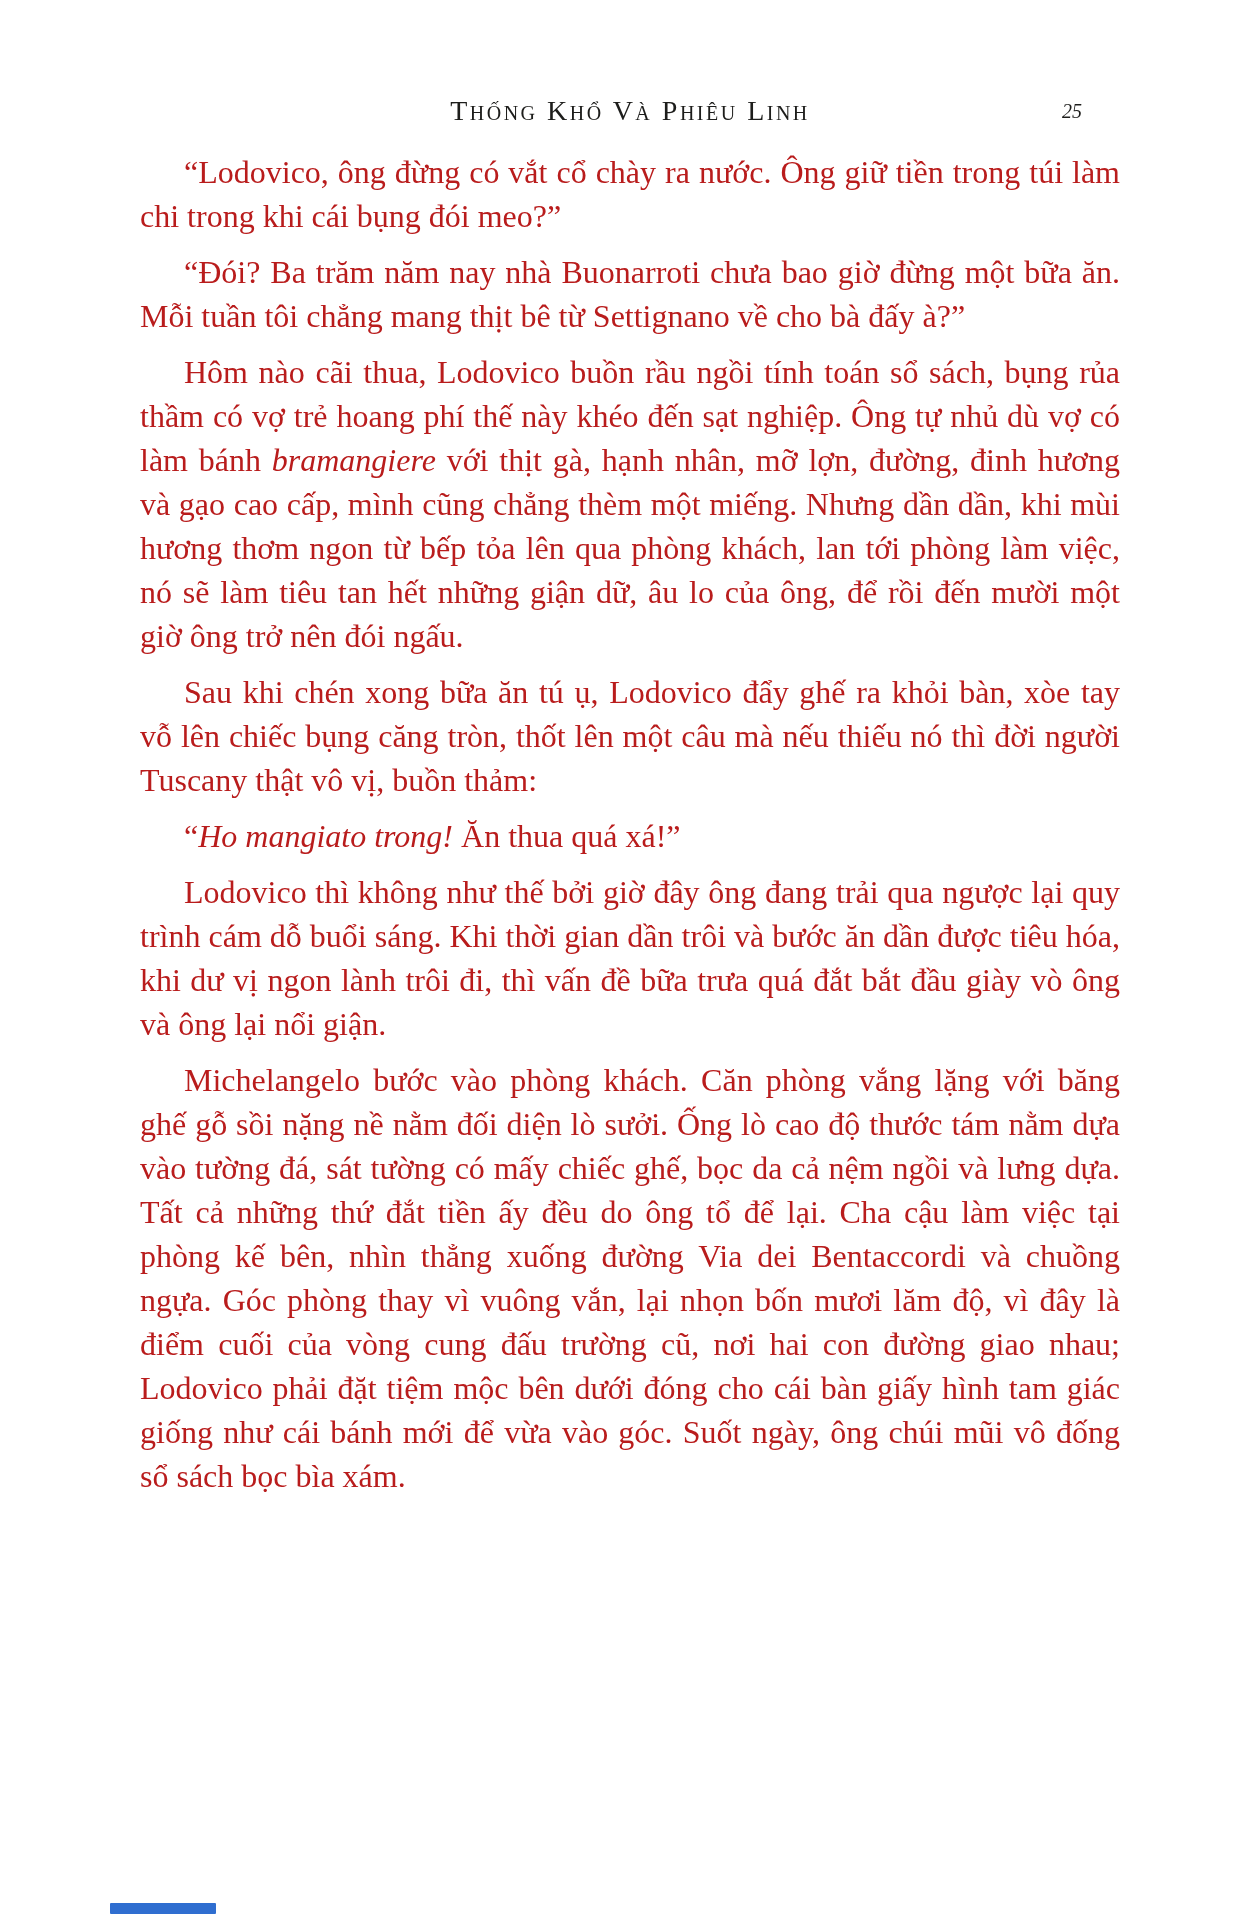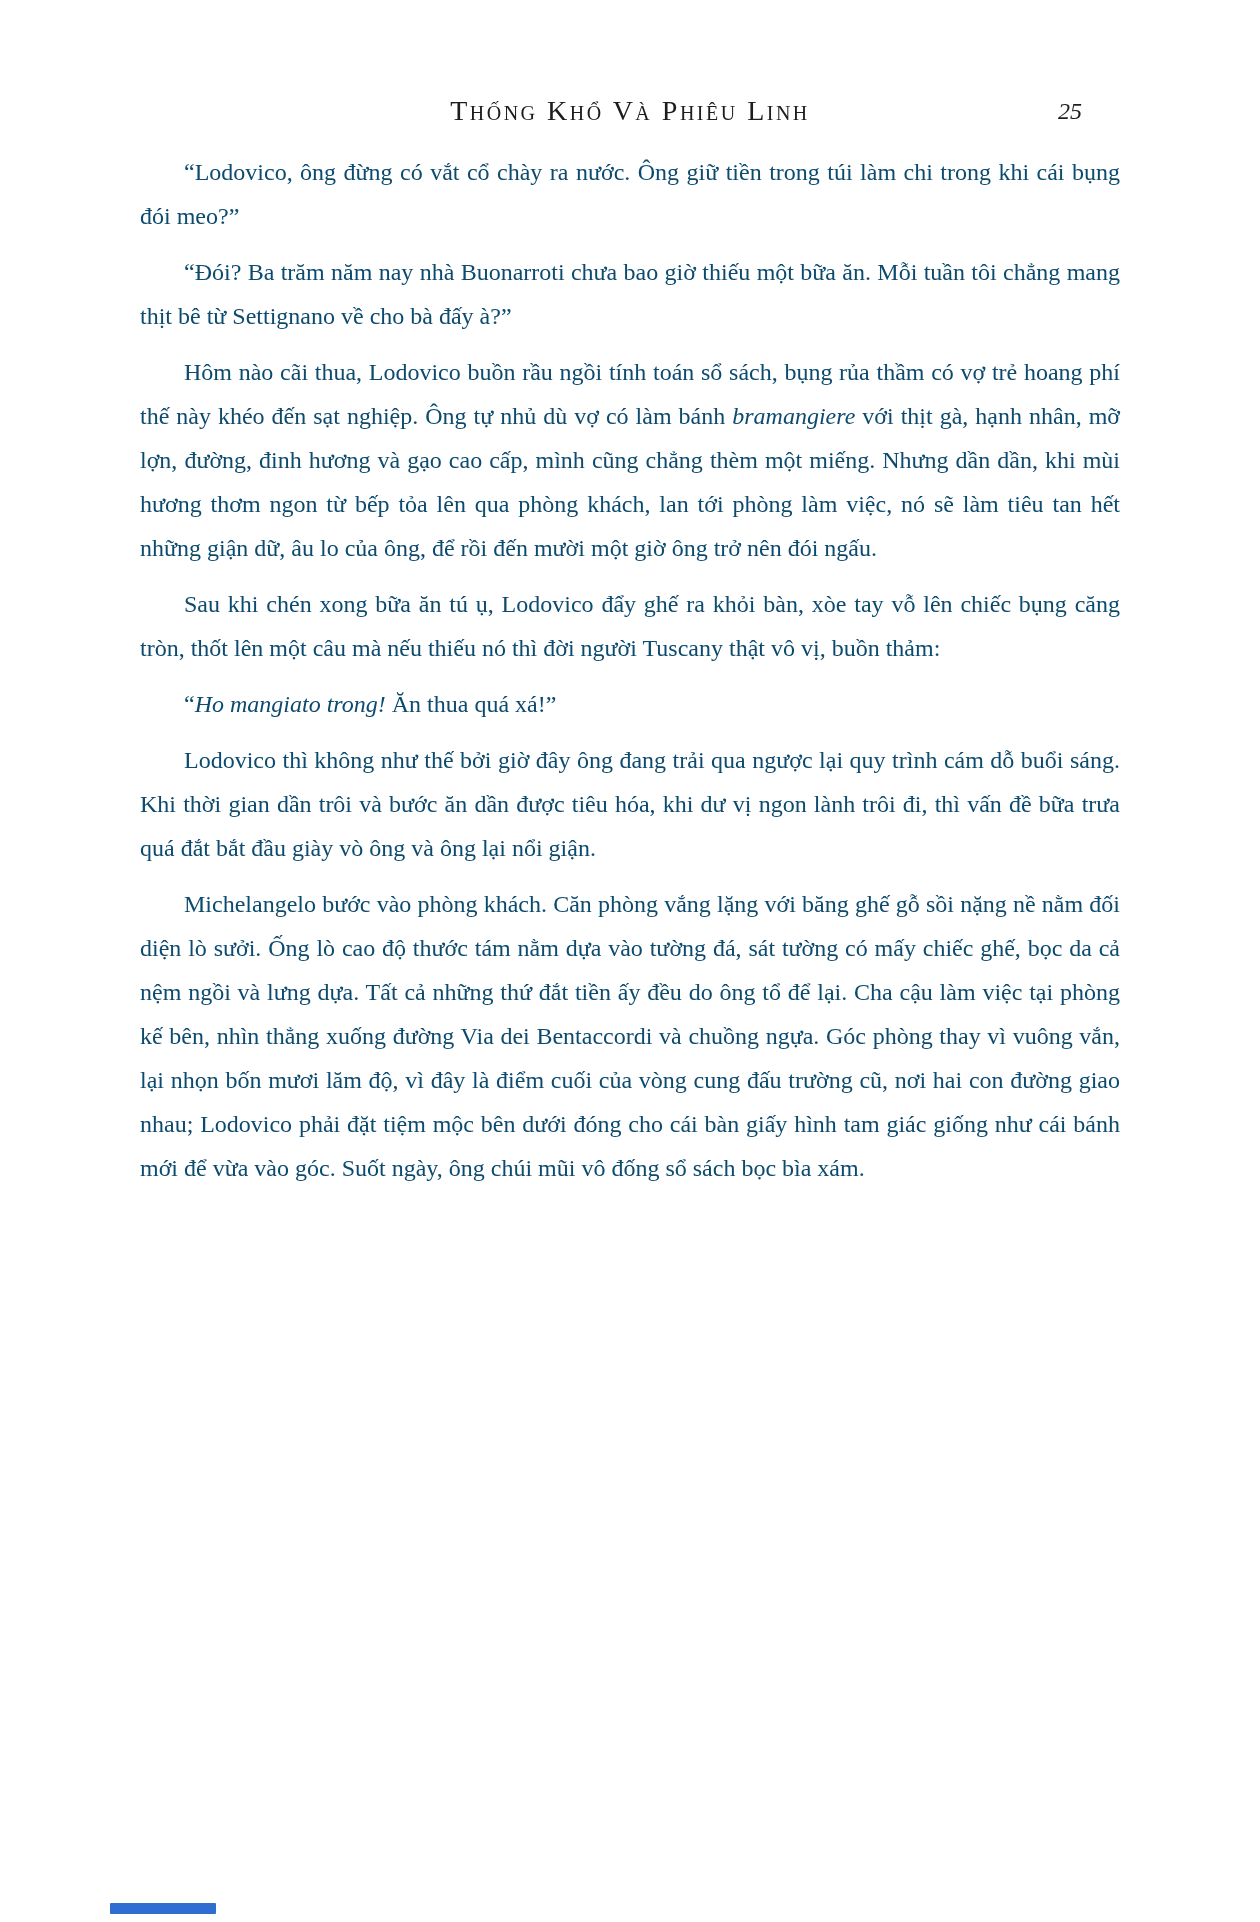--- a/index.html
+++ b/index.html
@@ -33,37 +33,37 @@
     letter-spacing: 2.5px;
     line-height: 34px;
     color: #1d1d1b;
     white-space: nowrap;
   }
   .page-number {
     position: absolute;
     right: 38px;
     top: 0;
     font-style: italic;
-    font-size: 24px;
+    font-size: 20px;
     line-height: 34px;
     color: #1d1d1b;
   }
   .page-body {
     position: absolute;
     top: 150px;
     left: 140px;
     width: 980px;
   }
   .para {
     margin: 0 0 12px 0;
-    font-size: 24px;
+    font-size: 32px;
     line-height: 44px;
     text-align: justify;
     text-indent: 44px;
-    color: #0c4a6e;
+    color: #b91c1c;
   }
   .para em {
   }
   .progress-bar {
     position: absolute;
     left: 110px;
     top: 1903px;
     width: 106px;
     height: 11px;
     border-radius: 1px;
@@ -74,21 +74,21 @@
 
 <div class="page" style="background: rgb(255, 255, 255); color: rgb(29, 29, 27);">
 
   <header class="page-header">
     <div class="running-title">Thống Khổ Và Phiêu Linh</div>
     <div class="page-number">25</div>
   </header>
 
   <main class="page-body">
       <p class="para"><span>“Lodovico, ông đừng có vắt cổ chày ra nước. Ông giữ tiền trong túi làm chi trong khi cái bụng đói meo?”</span></p>
-      <p class="para"><span>“Đói? Ba trăm năm nay nhà Buonarroti chưa bao giờ thiếu một bữa ăn. Mỗi tuần tôi chẳng mang thịt bê từ Settignano về cho bà đấy à?”</span></p>
+      <p class="para"><span>“Đói? Ba trăm năm nay nhà Buonarroti chưa bao giờ đừng một bữa ăn. Mỗi tuần tôi chẳng mang thịt bê từ Settignano về cho bà đấy à?”</span></p>
       <p class="para"><span>Hôm nào cãi thua, Lodovico buồn rầu ngồi tính toán sổ sách, bụng rủa thầm có vợ trẻ hoang phí thế này khéo đến sạt nghiệp. Ông tự nhủ dù vợ có làm bánh </span><em>bramangiere</em><span> với thịt gà, hạnh nhân, mỡ lợn, đường, đinh hương và gạo cao cấp, mình cũng chẳng thèm một miếng. Nhưng dần dần, khi mùi hương thơm ngon từ bếp tỏa lên qua phòng khách, lan tới phòng làm việc, nó sẽ làm tiêu tan hết những giận dữ, âu lo của ông, để rồi đến mười một giờ ông trở nên đói ngấu.</span></p>
       <p class="para"><span>Sau khi chén xong bữa ăn tú ụ, Lodovico đẩy ghế ra khỏi bàn, xòe tay vỗ lên chiếc bụng căng tròn, thốt lên một câu mà nếu thiếu nó thì đời người Tuscany thật vô vị, buồn thảm:</span></p>
       <p class="para"><span>“</span><em>Ho mangiato trong!</em><span> Ăn thua quá xá!”</span></p>
       <p class="para"><span>Lodovico thì không như thế bởi giờ đây ông đang trải qua ngược lại quy trình cám dỗ buổi sáng. Khi thời gian dần trôi và bước ăn dần được tiêu hóa, khi dư vị ngon lành trôi đi, thì vấn đề bữa trưa quá đắt bắt đầu giày vò ông và ông lại nổi giận.</span></p>
       <p class="para"><span>Michelangelo bước vào phòng khách. Căn phòng vắng lặng với băng ghế gỗ sồi nặng nề nằm đối diện lò sưởi. Ống lò cao độ thước tám nằm dựa vào tường đá, sát tường có mấy chiếc ghế, bọc da cả nệm ngồi và lưng dựa. Tất cả những thứ đắt tiền ấy đều do ông tổ để lại. Cha cậu làm việc tại phòng kế bên, nhìn thẳng xuống đường Via dei Bentaccordi và chuồng ngựa. Góc phòng thay vì vuông vắn, lại nhọn bốn mươi lăm độ, vì đây là điểm cuối của vòng cung đấu trường cũ, nơi hai con đường giao nhau; Lodovico phải đặt tiệm mộc bên dưới đóng cho cái bàn giấy hình tam giác giống như cái bánh mới để vừa vào góc. Suốt ngày, ông chúi mũi vô đống sổ sách bọc bìa xám.</span></p>
     </main>
 
   <div class="progress-bar" style="background: rgb(47, 110, 208);"></div>
 
 </div>

